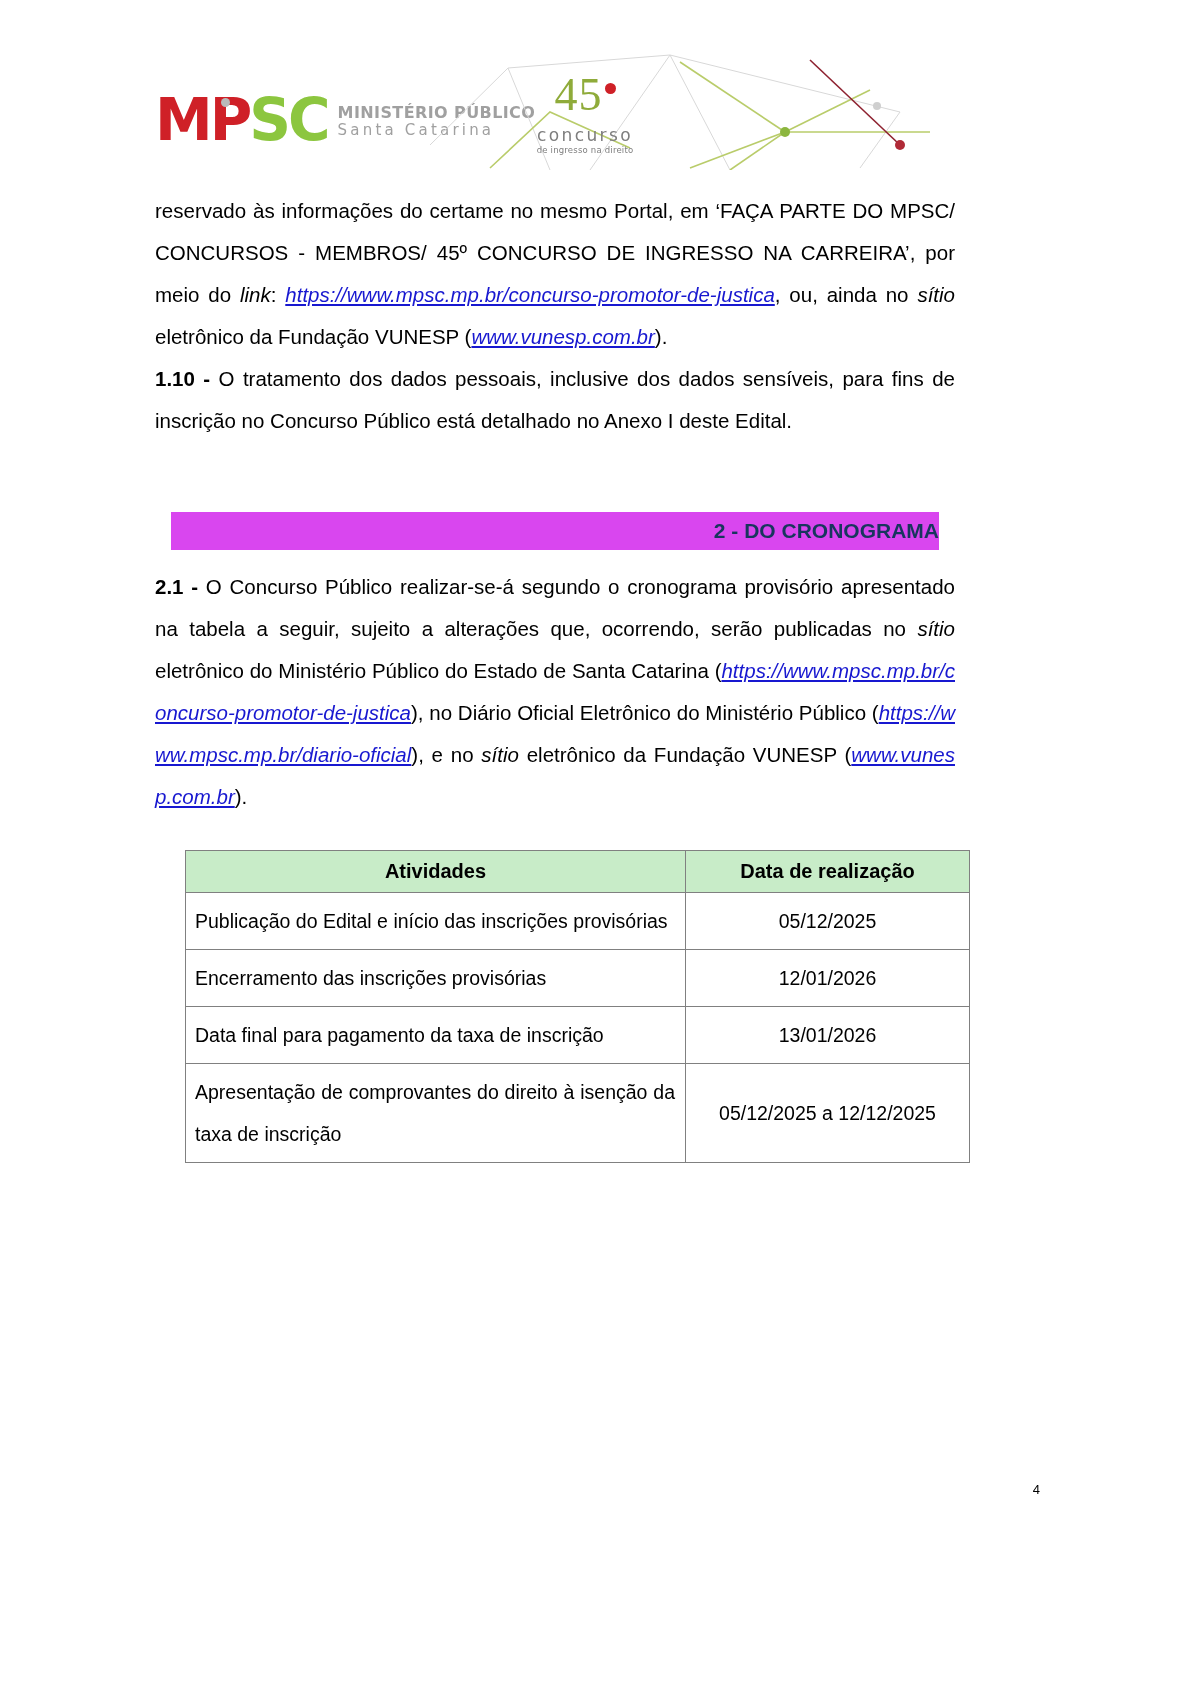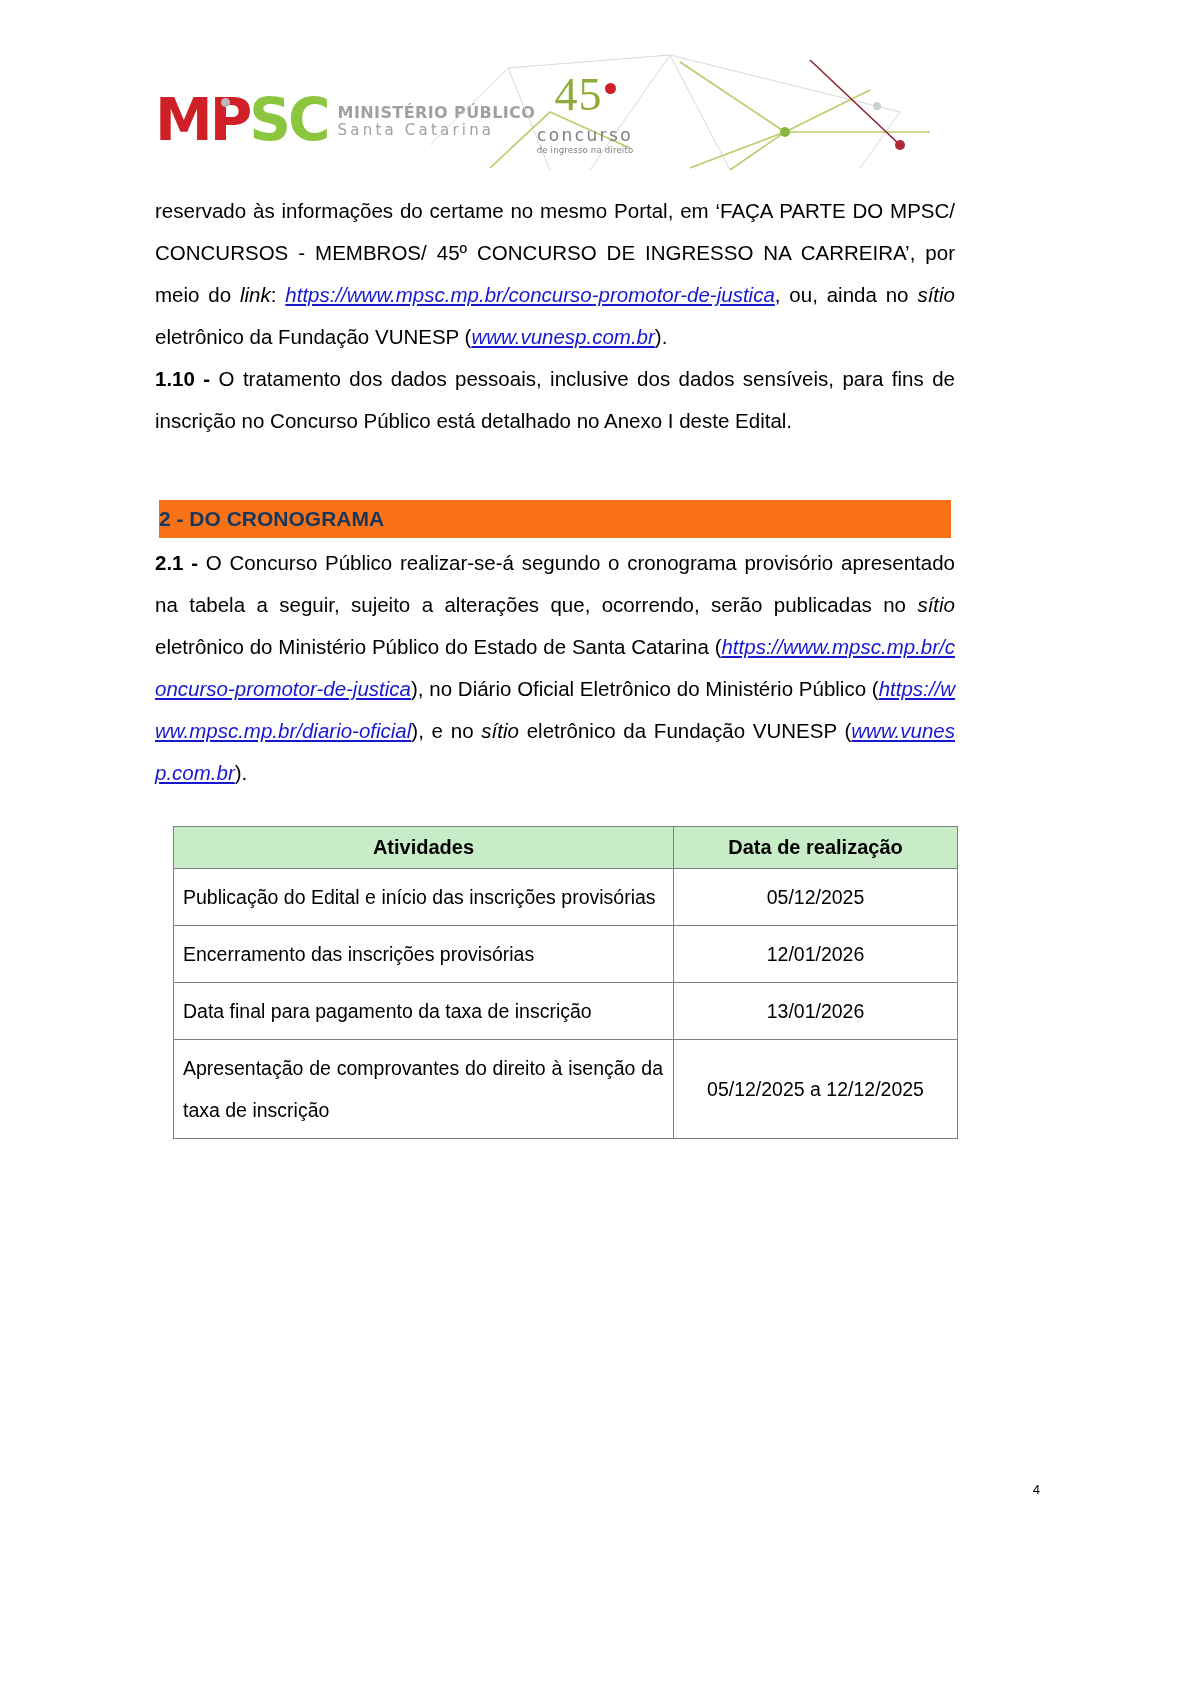--- a/index.html
+++ b/index.html
@@ -147,38 +147,38 @@
   .ital { font-style: italic; }
   a.lnk, .lnk {
     color: #1818d0;
     font-style: italic;
     text-decoration: underline;
     word-break: break-all;
   }
 
   
   .section-banner {
-    margin: 4px;
-    background: #f97316;
-    text-align: left;
+    margin: 16px;
+    background: #d946ef;
+    text-align: right;
     font-weight: bold;
     font-size: 21px;
     color: #17365d;
     line-height: 38px;
     height: 38px;
     font-family: "Liberation Sans", sans-serif;
   }
   .spacer-lg { height: 54px; }
   .spacer-md { height: 32px; }
 
   
   table.cronograma {
     border-collapse: collapse;
     width: 784px;
-    margin-left: 18px;
+    margin-left: 30px;
     table-layout: fixed;
   }
   table.cronograma th,
   table.cronograma td {
     border: 1px solid #808080;
     font-size: 19.5px;
     font-family: "Liberation Sans", sans-serif;
     vertical-align: middle;
   }
   table.cronograma th {

